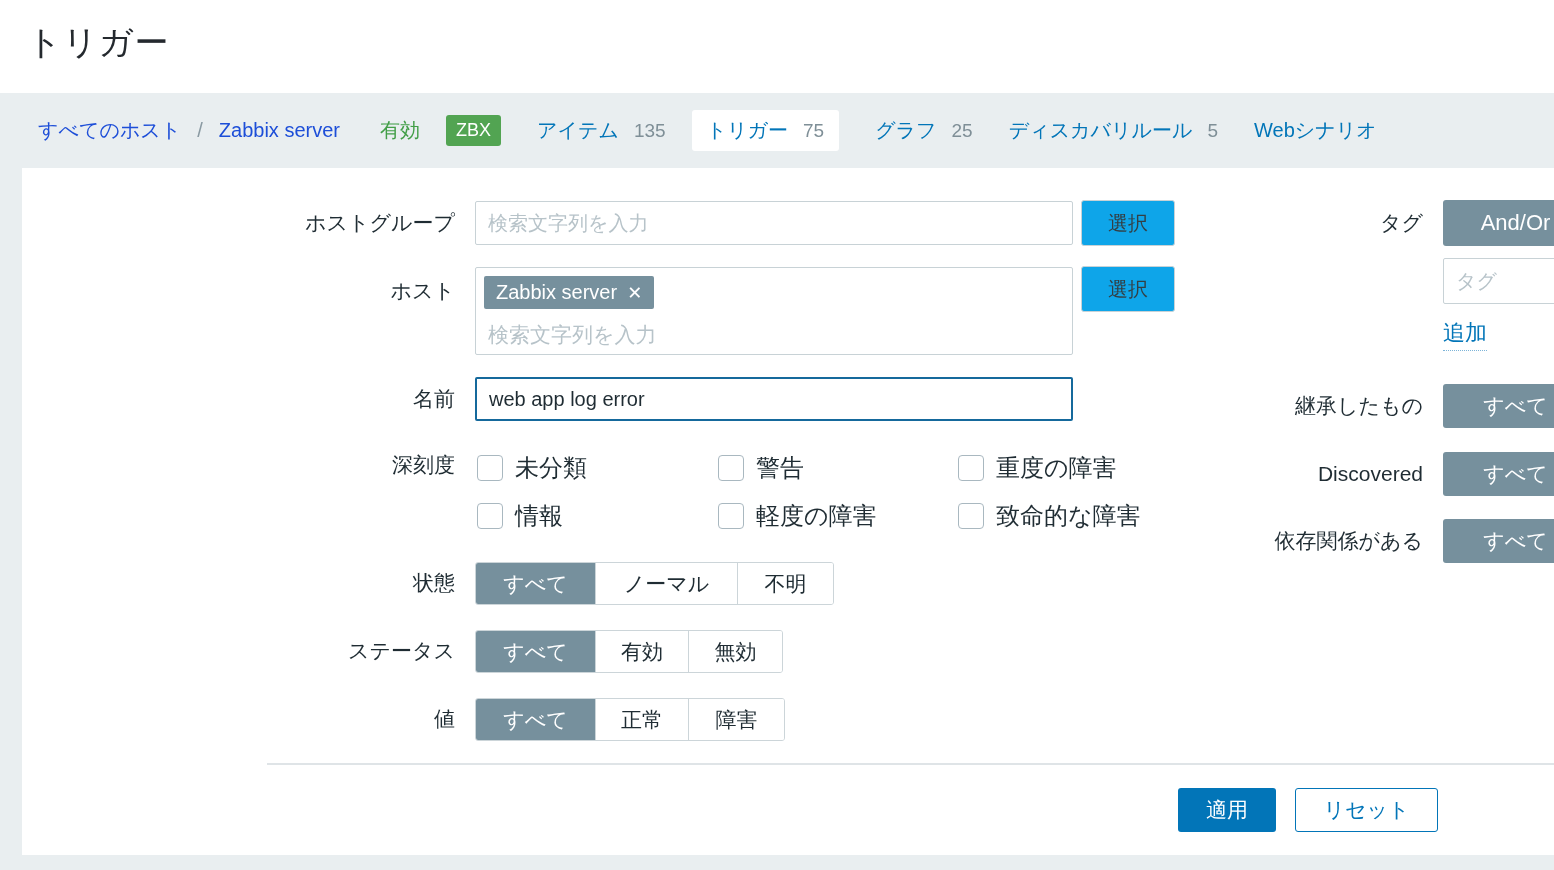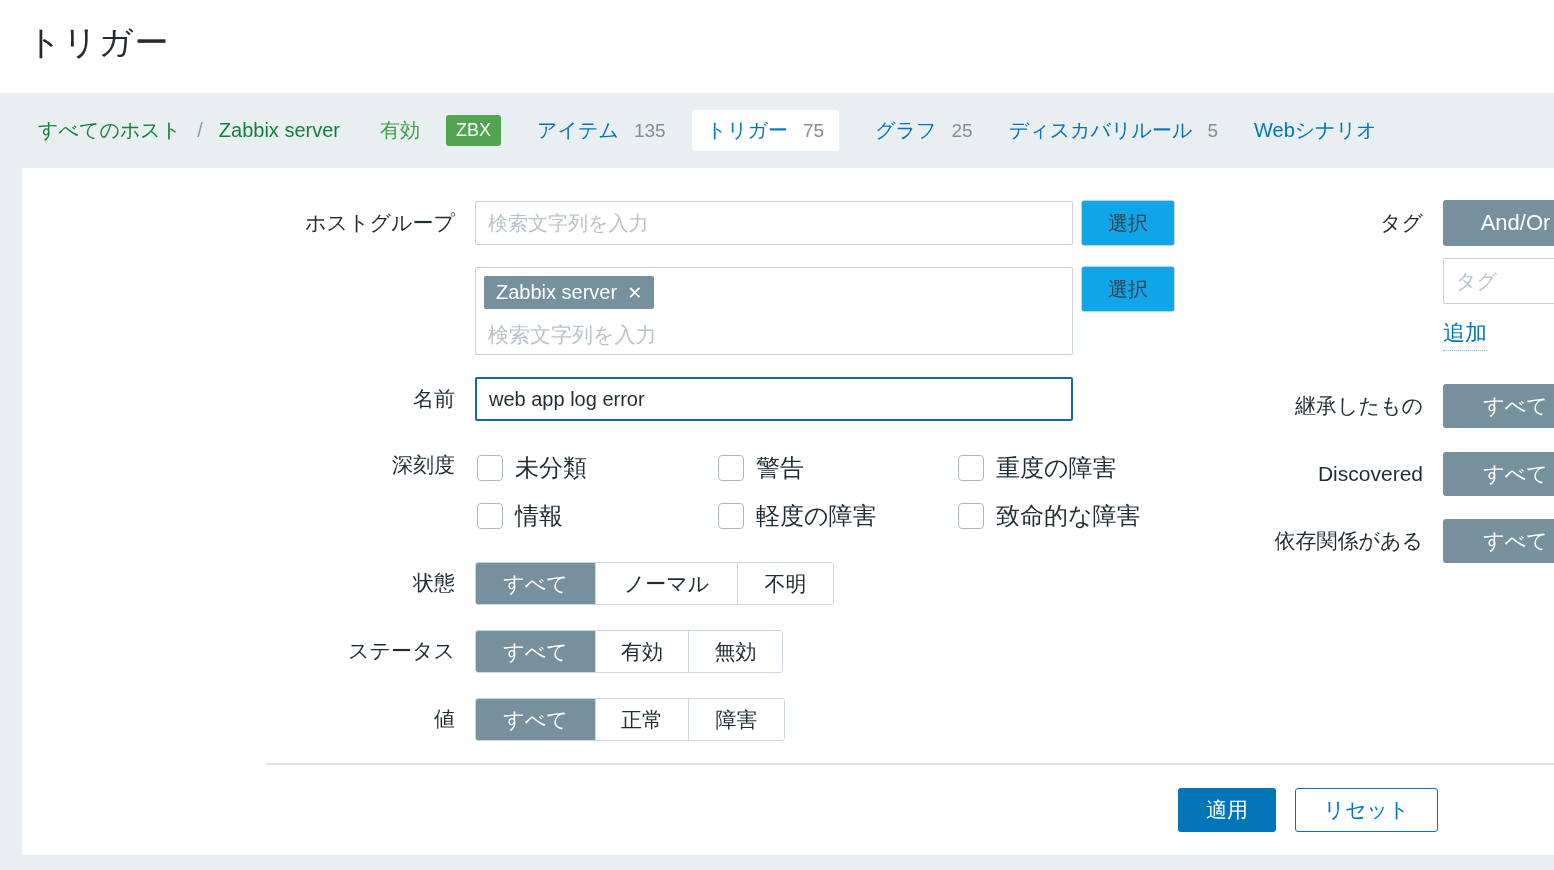--- a/index.html
+++ b/index.html
@@ -11,21 +11,21 @@
   
   .header { position:absolute; left:0; top:0; width:100%; height:93px; background:#fff; }
   .page-title { position:absolute; left:27px; top:20px; font-size:34px; font-weight:400; color:#24292e; letter-spacing:1px; }
 
   
   .band { position:absolute; left:0; top:93px; width:100%; height:777px; background:#e9eef0; }
 
   
   .crumbrow { position:absolute; left:0; top:0; width:100%; height:75px;
     display:flex; align-items:center; padding-left:38px; font-size:20px; white-space:nowrap; }
-  .crumb-link { color:#15803d; text-decoration:none; cursor:pointer; }
+  .crumb-link { color:#1d4ed8; text-decoration:none; cursor:pointer; }
   .crumb-sep { color:#8a9aa2; margin:0 16px; }
   .crumb-status { color:#429e47; margin-left:40px; }
   .zbx-badge { margin-left:26px; background:#52a452; color:#fff; font-size:18px;
     padding:5px 10px; border-radius:3px; }
   .tab { display:flex; align-items:center; gap:15px; margin-left:36px; cursor:pointer; }
   .tab .tab-label { color:#0275b8; }
   .tab .tab-count { color:#7f8f97; font-size:19px; }
   .tab.active { background:#fff; border-radius:3px; padding:7px 15px; margin-left:26px; }
 
   
@@ -115,20 +115,21 @@
         <span class="tab-label">Webシナリオ</span>
       </span>
     </div>
 
     <div class="card">
 
       <div class="flabel" style="top:41px;">ホストグループ</div>
       <input class="txt-input" style="left: 453px; top: 33px; width: 598px; height: 44px;" placeholder="検索文字列を入力">
       <button class="btn-gray" style="left:1059px; top:32px; width:94px; height:46px;">選択</button>
 
+      <div class="flabel" style="top:109px;">ホスト</div>
       <div class="multiselect" style="left:453px; top:99px; width:598px; height:88px;">
         <span class="chip">
           <span>Zabbix server</span>
           <span class="chip-x">✕</span>
         </span>
         <input class="ms-input" placeholder="検索文字列を入力" style="">
       </div>
       <button class="btn-gray" style="left:1059px; top:98px; width:94px; height:46px;">選択</button>
 
       <div class="flabel" style="top:217px;">名前</div>

